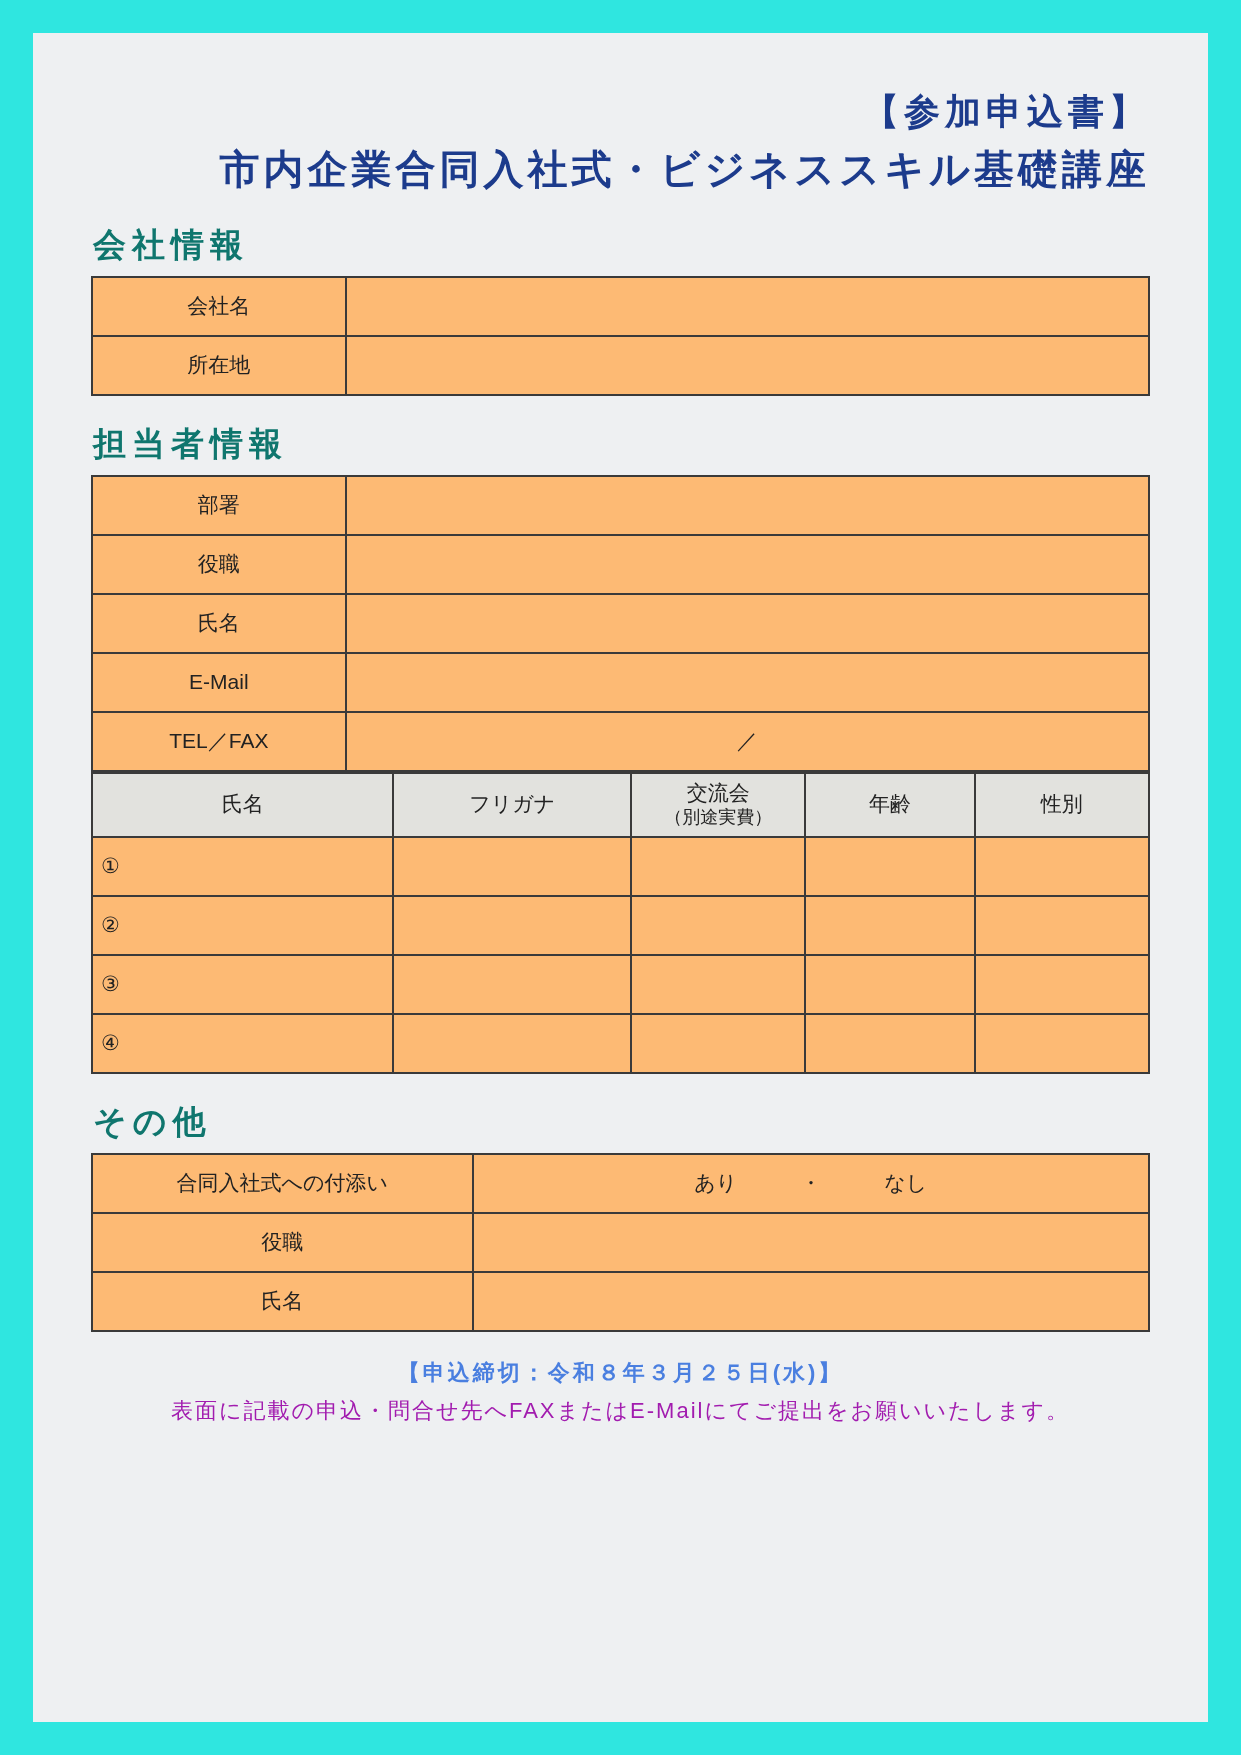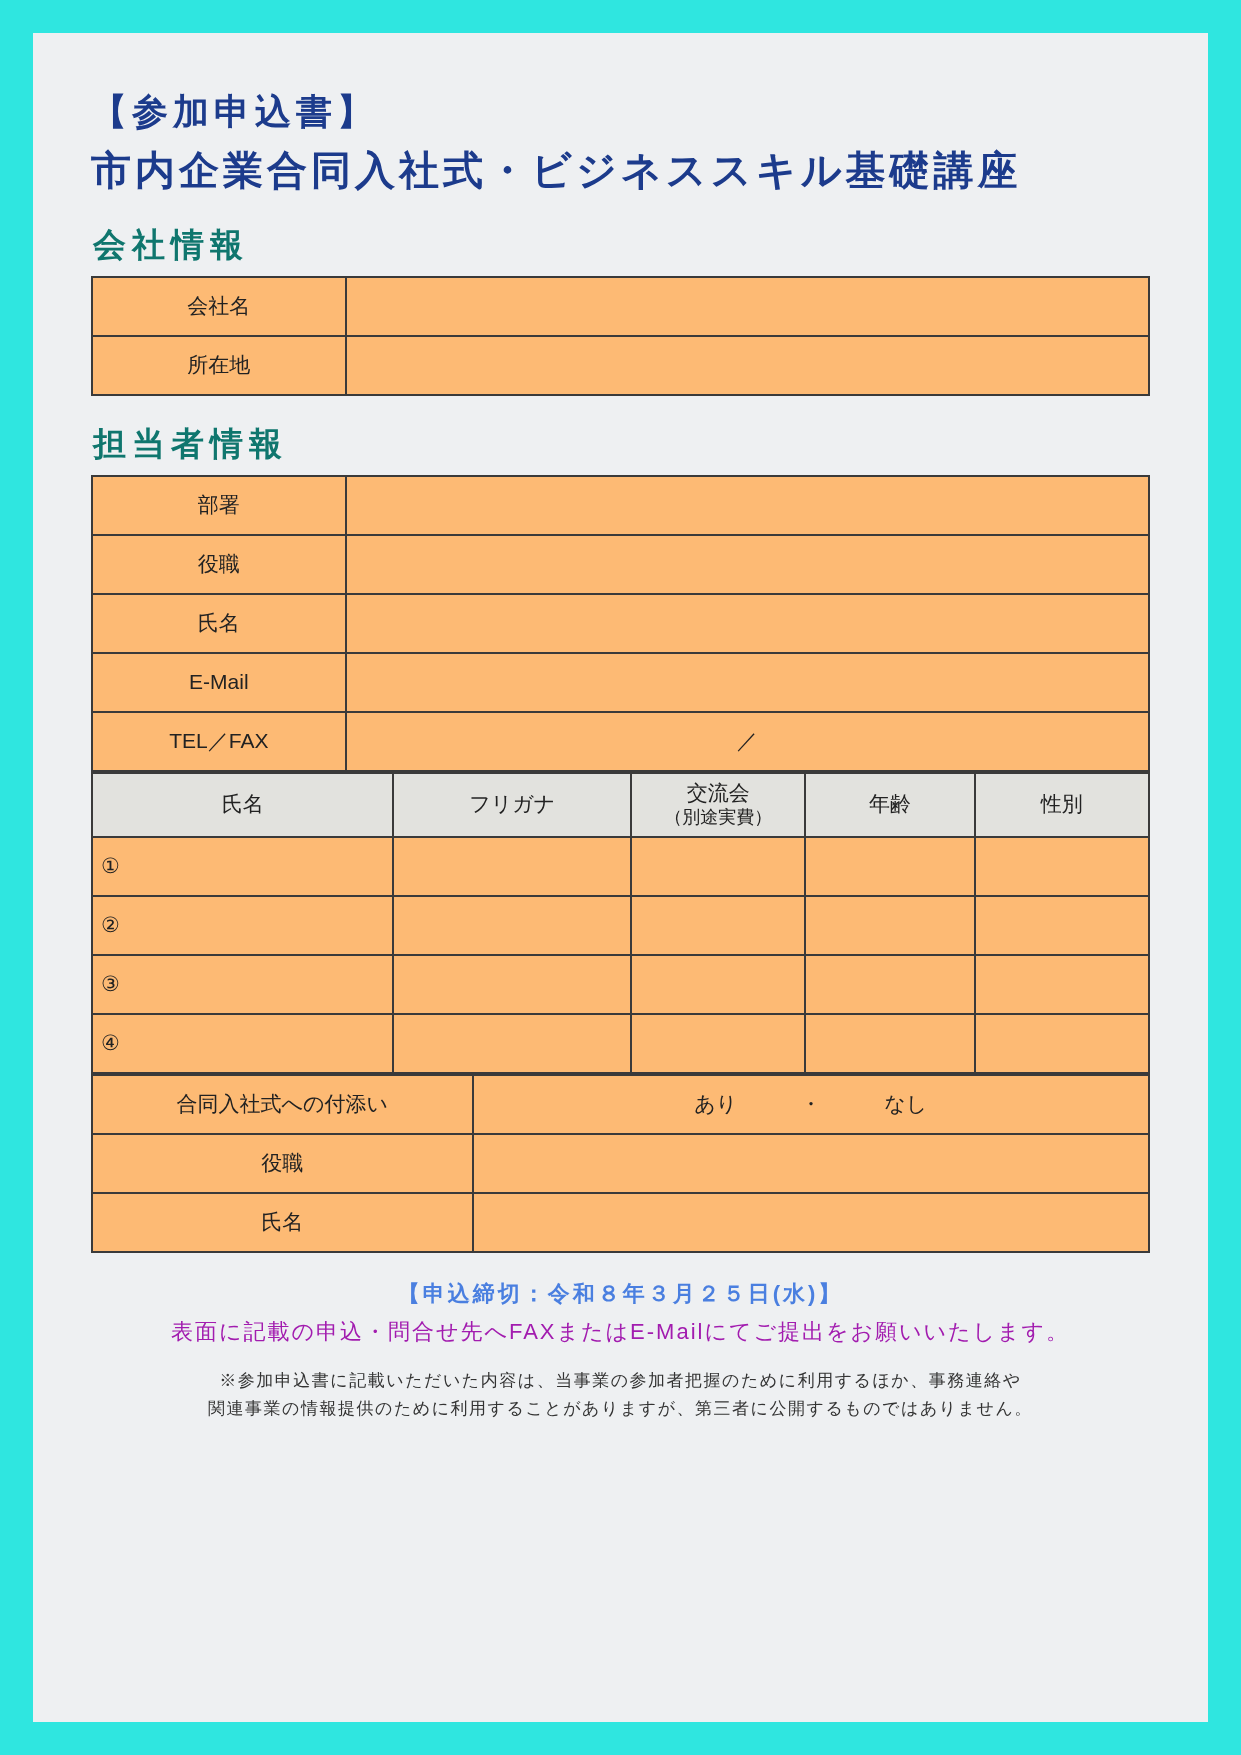--- a/index.html
+++ b/index.html
@@ -20,22 +20,23 @@
     width: 1175px;
     height: 1689px;
     background: #eef0f2;
     box-sizing: border-box;
     padding: 0;
   }
   .inner {
     padding: 55px 58px 0 58px;
   }
   .title-block {
-    text-align: left;
+    text-align: right;
     color: #1f3f8f;
+    font-family: Liberation Serif, serif;
   }
   .title-line1 {
     font-size: 36px;
     font-weight: bold;
     letter-spacing: 5px;
     line-height: 1.35;
     color: #1c3b8c;
   }
   .title-line2 {
     font-size: 40px;
@@ -224,20 +225,21 @@
         <tr>
           <td class="num">④</td>
           <td class="blank"></td>
           <td class="blank"></td>
           <td class="blank"></td>
           <td class="blank"></td>
         </tr>
       </tbody>
     </table>
 
+    <div class="section-head">その他</div>
     <table class="form">
       <colgroup>
           <col style="width:36%">
           <col style="width:64%">
         </colgroup>
       <tbody>
         <tr>
           <td class="label">合同入社式への付添い</td>
           <td class="value">あり　　　・　　　なし</td>
         </tr>
@@ -248,19 +250,15 @@
         <tr>
           <td class="label">氏名</td>
           <td class="value"></td>
         </tr>
       </tbody>
     </table>
 
     <div class="footer-note1">【申込締切：令和８年３月２５日(水)】</div>
     <div class="footer-note2">表面に記載の申込・問合せ先へFAXまたはE-Mailにてご提出をお願いいたします。</div>
 
-    <div class="privacy">
-      <div>※参加申込書に記載いただいた内容は、当事業の参加者把握のために利用するほか、事務連絡や</div>
-      <div>関連事業の情報提供のために利用することがありますが、第三者に公開するものではありません。</div>
-    </div>
 
   </div>
 </div>
 
 </body></html>

